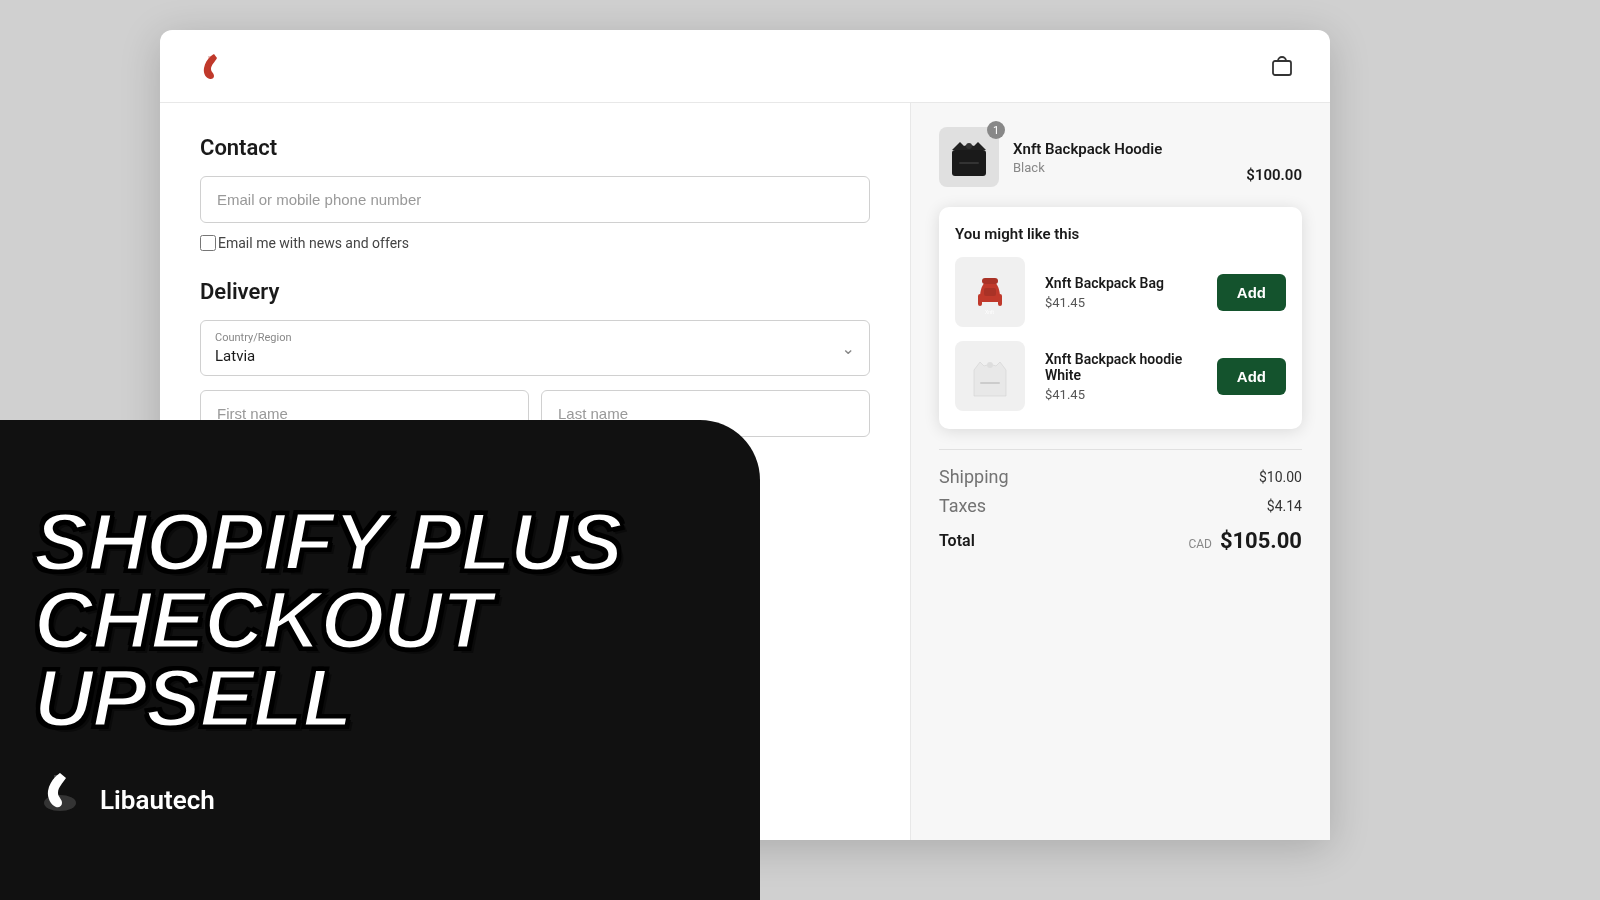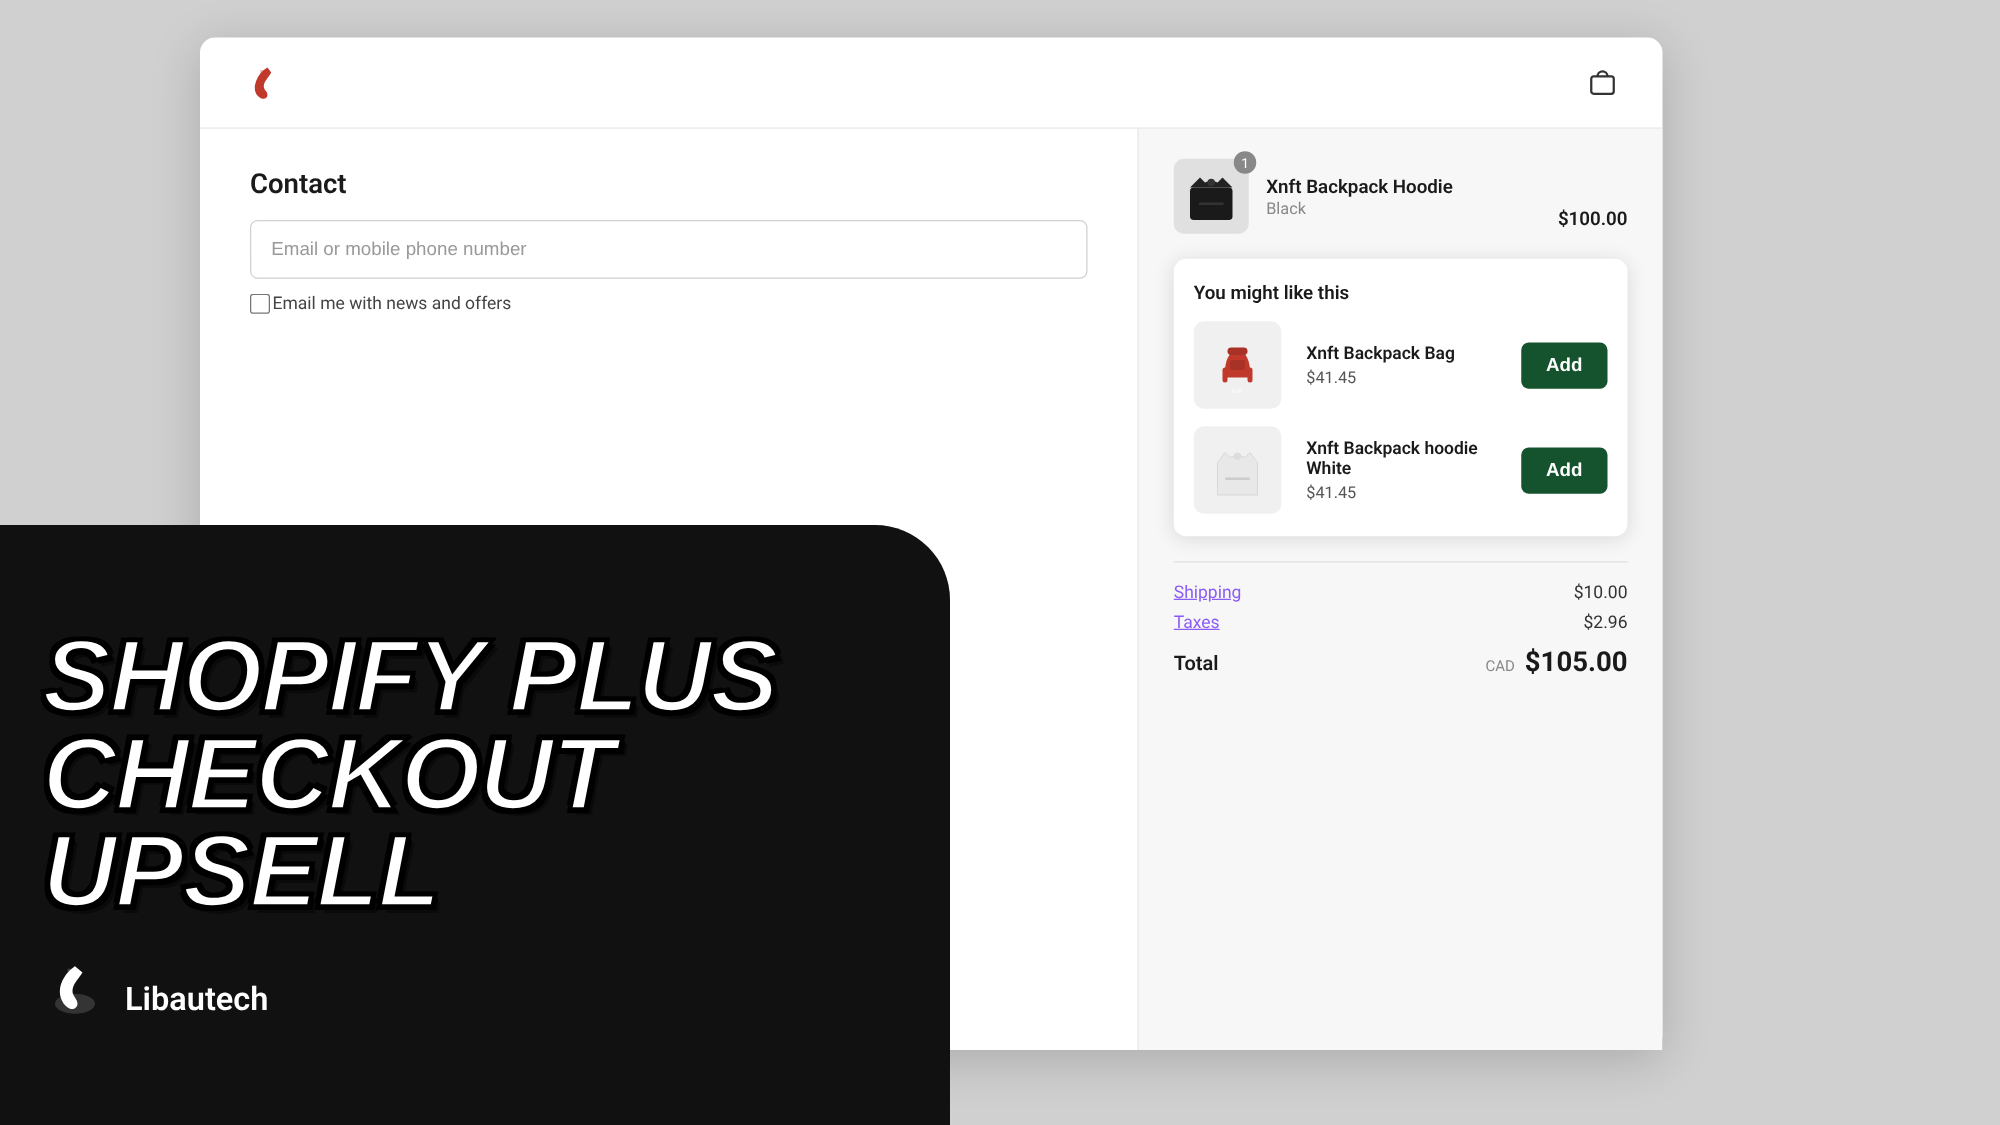--- a/index.html
+++ b/index.html
@@ -300,23 +300,22 @@
     }
 
     .total-row {
       display: flex;
       justify-content: space-between;
       align-items: center;
       margin-bottom: 8px;
     }
 
     .total-label {
-      font-size: 14px;
-      color: #8b5cf6;
-      text-decoration: underline;
+      font-size: 18px;
+      color: #737373;
     }
 
     .total-value {
       font-size: 14px;
       color: #333;
     }
 
     .grand-total-row {
       display: flex;
       justify-content: space-between;
@@ -421,20 +420,32 @@
   <div class="checkout-body">
 
     <div class="checkout-form">
       <h2 class="section-title">Contact</h2>
       <input class="form-input" type="text" placeholder="Email or mobile phone number" style="">
       <div class="checkbox-row">
         <input type="checkbox" id="newsletter" style="">
         <label class="checkbox-label" for="newsletter">Email me with news and offers</label>
       </div>
 
+      <div class="delivery-section">
+        <h2 class="section-title">Delivery</h2>
+        <div class="country-select-wrapper">
+          <span class="country-label">Country/Region</span>
+          <span class="country-value">Latvia</span>
+          <span class="select-chevron">⌄</span>
+        </div>
+        <div class="name-row">
+          <input class="name-input" type="text" placeholder="First name" style="">
+          <input class="name-input" type="text" placeholder="Last name" style="">
+        </div>
+      </div>
     </div>
 
     <div class="order-summary">
 
       <div class="order-item">
         <div class="item-image-wrapper">
           <div class="item-img">
 
             <svg width="50" height="50" viewBox="0 0 50 50">
               <rect x="8" y="18" width="34" height="26" rx="3" fill="#1a1a1a"></rect>
@@ -493,21 +504,21 @@
         </div>
       </div>
 
       <div class="totals-section">
         <div class="total-row">
           <span class="total-label">Shipping</span>
           <span class="total-value">$10.00</span>
         </div>
         <div class="total-row">
           <span class="total-label">Taxes</span>
-          <span class="total-value">$2.96</span>
+          <span class="total-value">$4.14</span>
         </div>
         <div class="grand-total-row">
           <span class="grand-total-label">Total</span>
           <span>
             <span class="grand-total-currency">CAD</span>
             <span class="grand-total-value">$105.00</span>
           </span>
         </div>
       </div>
 

